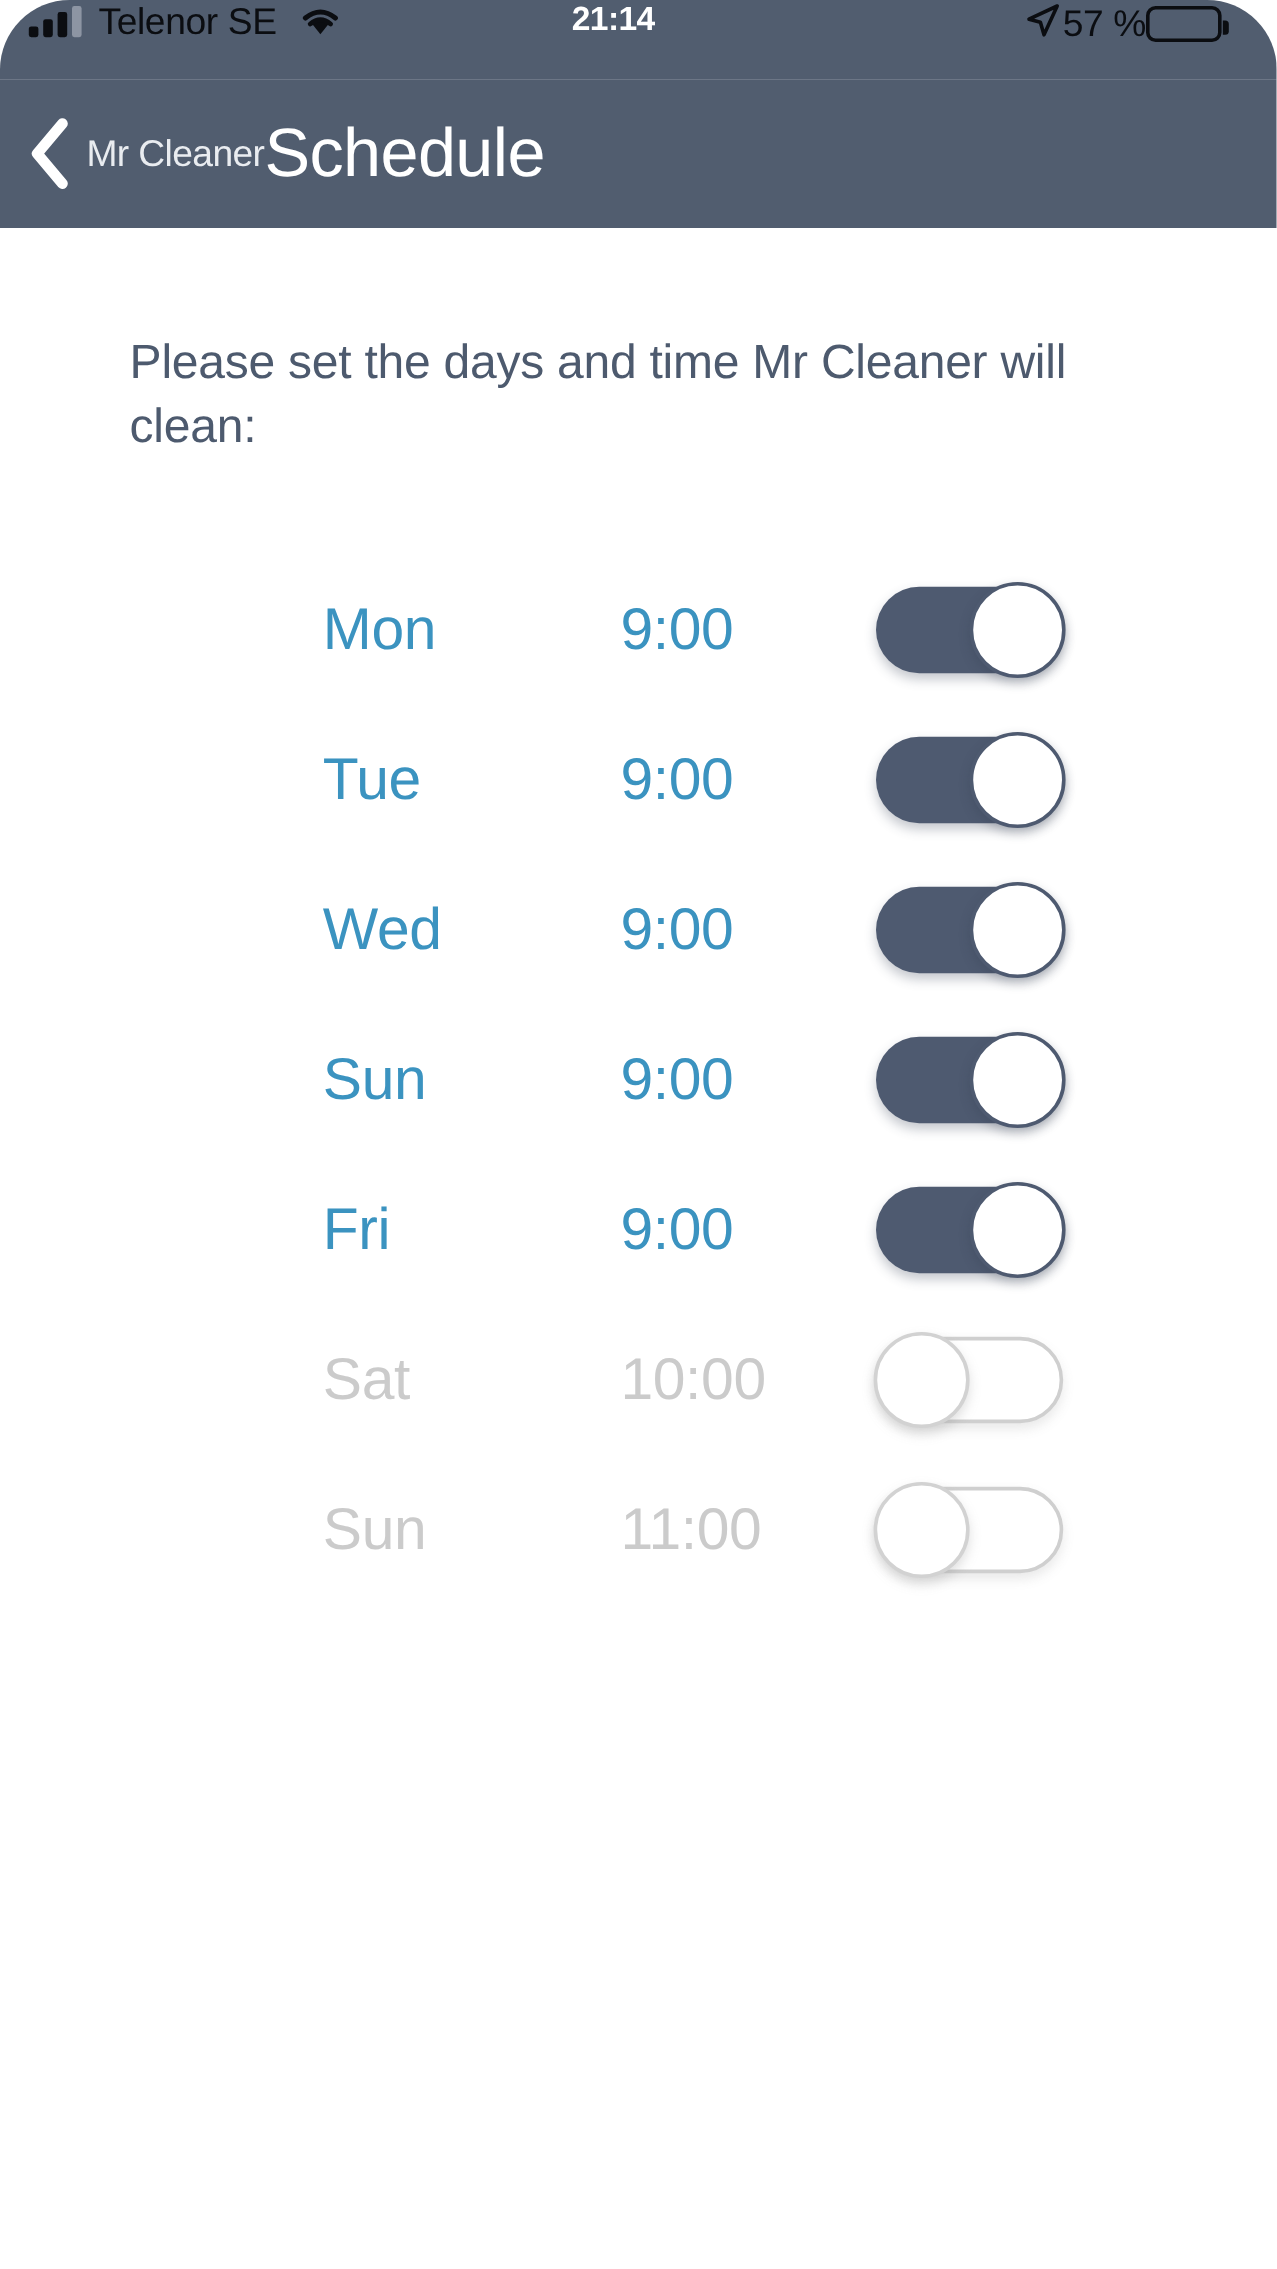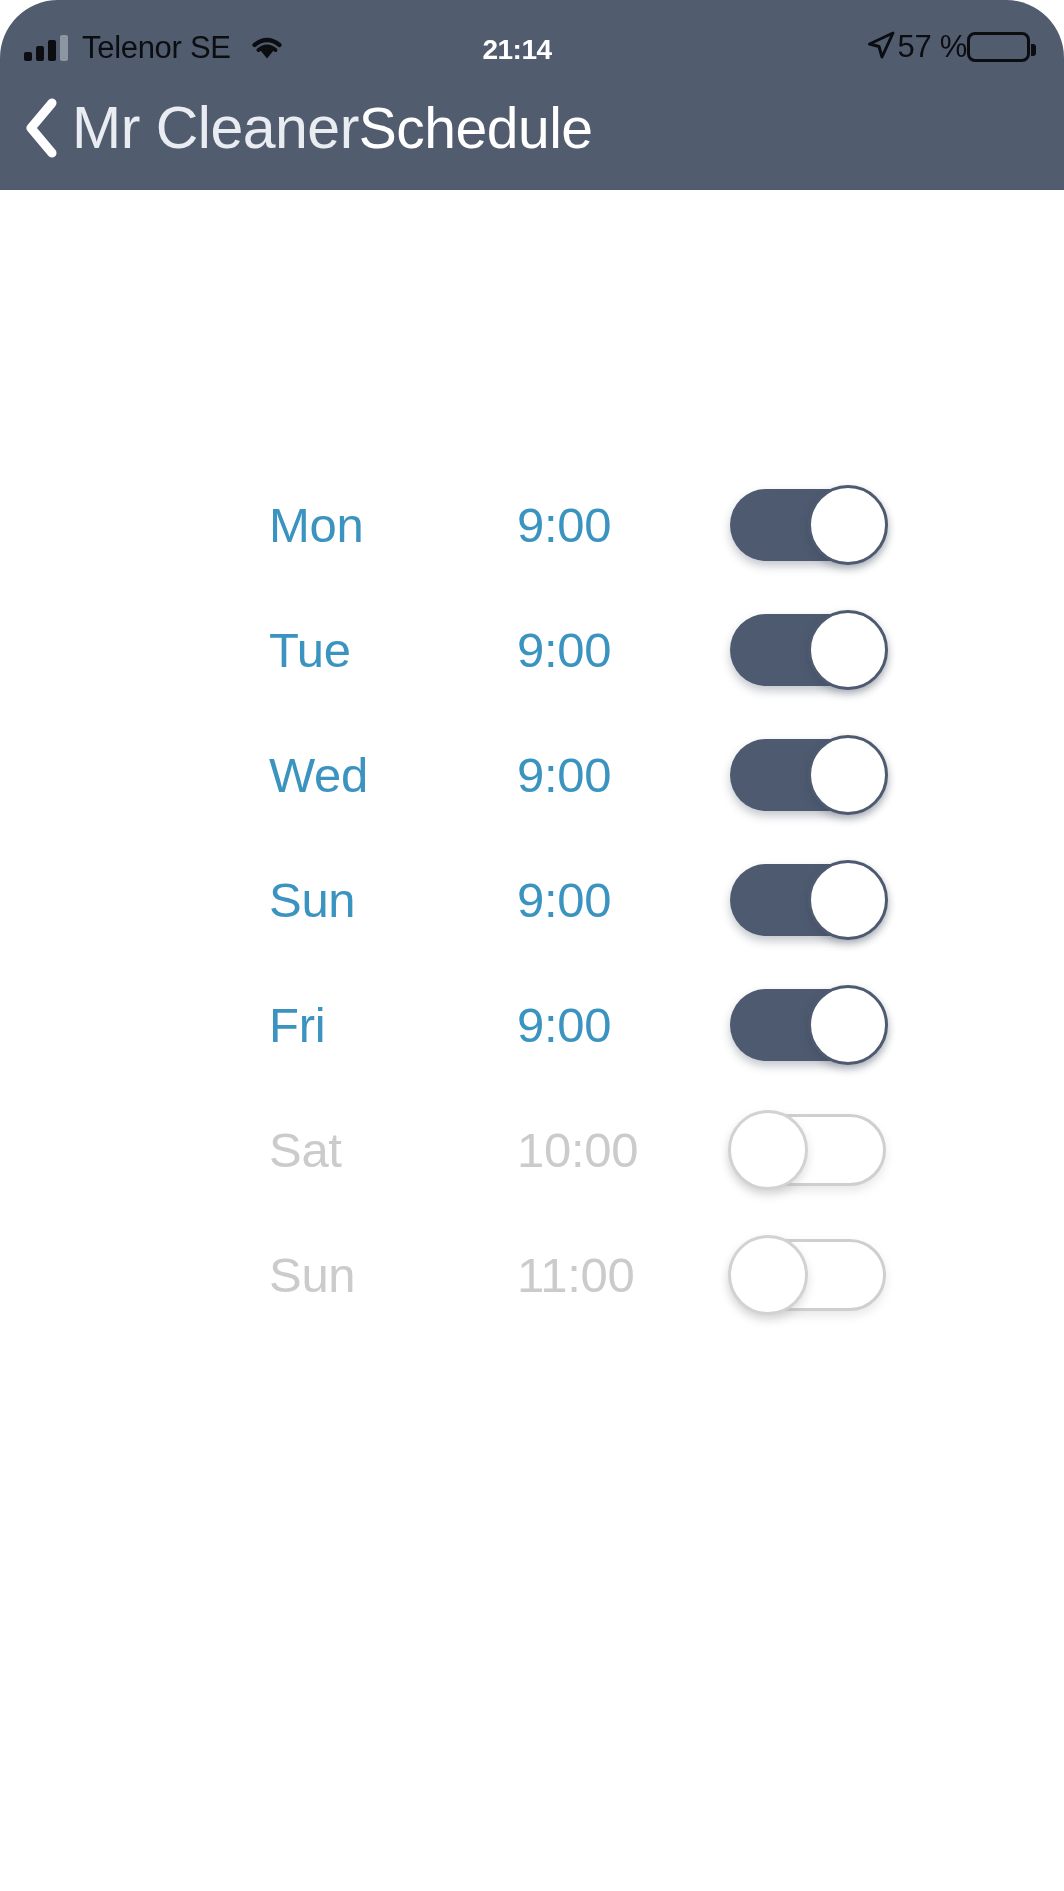--- a/index.html
+++ b/index.html
@@ -22,22 +22,22 @@
   }
 
   
   .status-bar {
     position: absolute;
     top: 0; left: 0;
     width: 1064px;
     height: 66px;
     background: #515D6F;
     display: flex;
-    align-items: flex-end;
-    padding: 0 34px 0 24px;
+    align-items: flex-start;
+    padding: 0 46px 0 24px;
   }
 
   .status-left {
     display: flex;
     align-items: center;
     gap: 14px;
     width: 340px;
   }
 
   .signal-bars {
@@ -136,21 +136,21 @@
   .chevron-left {
     display: flex;
     align-items: center;
     justify-content: center;
     width: 48px;
     height: 62px;
   }
 
   .back-label {
     color: #e9ecf0;
-    font-size: 59px;
+    font-size: 31px;
     font-weight: 300;
     letter-spacing: -0.5px;
     white-space: nowrap;
   }
 
   .nav-title {
     color: #ffffff;
     font-size: 57px;
     font-weight: 400;
     letter-spacing: -0.5px;
@@ -306,20 +306,21 @@
           <path d="M30 6 L9 31 L30 56" stroke="#ffffff" stroke-width="9" fill="none" stroke-linecap="round" stroke-linejoin="round"></path>
         </svg>
       </span>
       <span class="back-label">Mr Cleaner</span>
     </div>
     <div class="nav-title">Schedule</div>
   </div>
 
   <div class="content">
 
+    <div class="instructions">Please set the days and time Mr Cleaner will clean:</div>
 
     <div class="schedule-list" id="schedule-list">
         <div class="schedule-row">
           <div class="day-label">Mon</div>
           <div class="time-label">9:00</div>
           <div class="toggle on">
             <div class="knob"></div>
           </div>
         </div>
         <div class="schedule-row">

